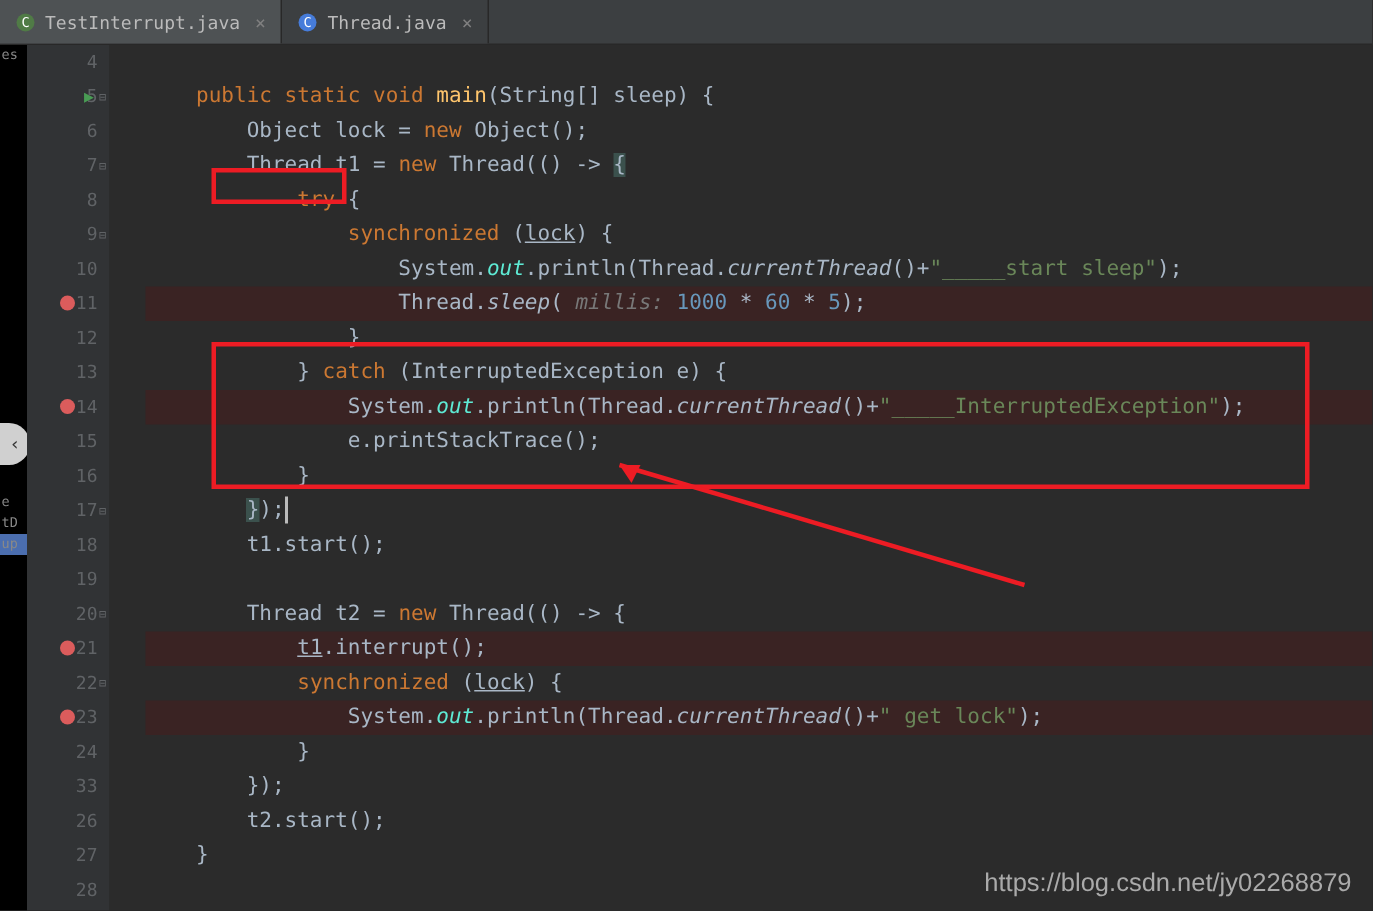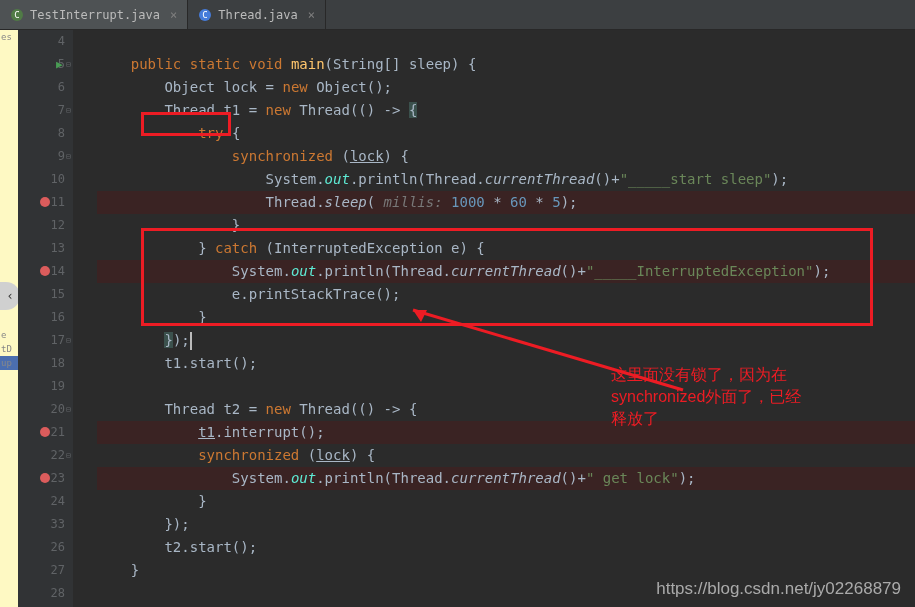--- a/index.html
+++ b/index.html
@@ -33,21 +33,21 @@
     .tab.active { background: #4e5254; }
     .tab.inactive { background: #3c3f41; }
     .tab-icon { width: 14px; height: 14px; display: inline-block; }
     .tab-close { color: #808080; font-size: 12px; margin-left: 4px; }
     .left-strip {
       position: absolute;
       left: 0;
       top: 30px;
       width: 18px;
       height: 577px;
-      background: #fef9c3;
+      background: #000000;
       color: #888;
       font-size: 9px;
     }
     .left-strip div { padding: 2px 1px; }
     .editor {
       display: flex;
       height: 577px;
       margin-left: 18px;
     }
     .gutter {
@@ -237,21 +237,16 @@
     <div class="code-line">        <span>t2.start();</span></div>
     <div class="code-line">    <span>}</span></div>
     <div class="code-line"></div>
 
     <div class="annotation-box1" style="left:68px; top:82px; width:90px; height:24px;"></div>
     <div class="annotation-box1" style="left:68px; top:198px; width:732px; height:98px;"></div>
     <svg class="annotation-arrow" style="left:330px; top:270px; width:290px; height:100px;">
       <line x1="280" y1="90" x2="10" y2="10" stroke="#ed1c24" stroke-width="3"></line>
       <polygon points="10,10 24,10 18,22" fill="#ed1c24"></polygon>
     </svg>
-    <div class="annotation-text" style="left:538px; top:334px;">
-      <div>这里面没有锁了，因为在</div>
-      <div>synchronized外面了，已经</div>
-      <div>释放了</div>
-    </div>
   </div>
 </div>
 
 <div class="watermark">https://blog.csdn.net/jy02268879</div>
 
 </body></html>

